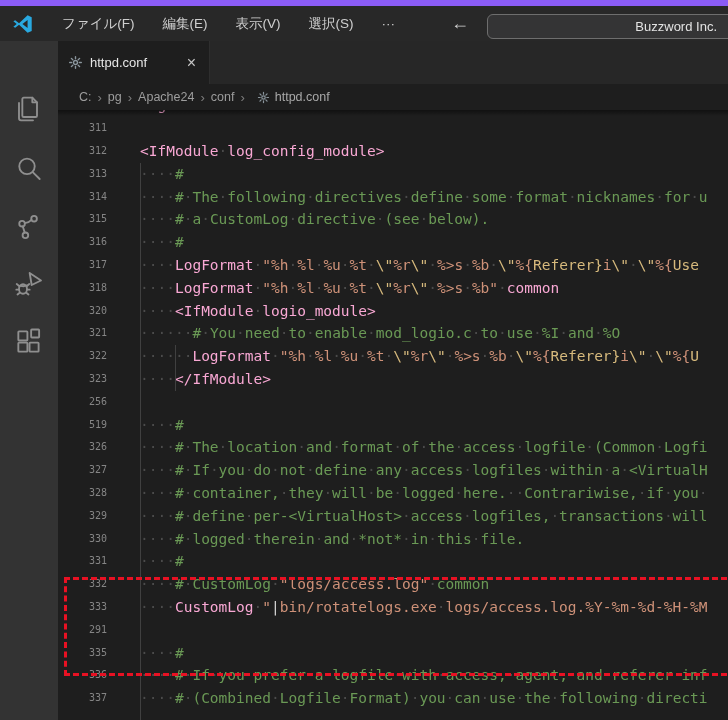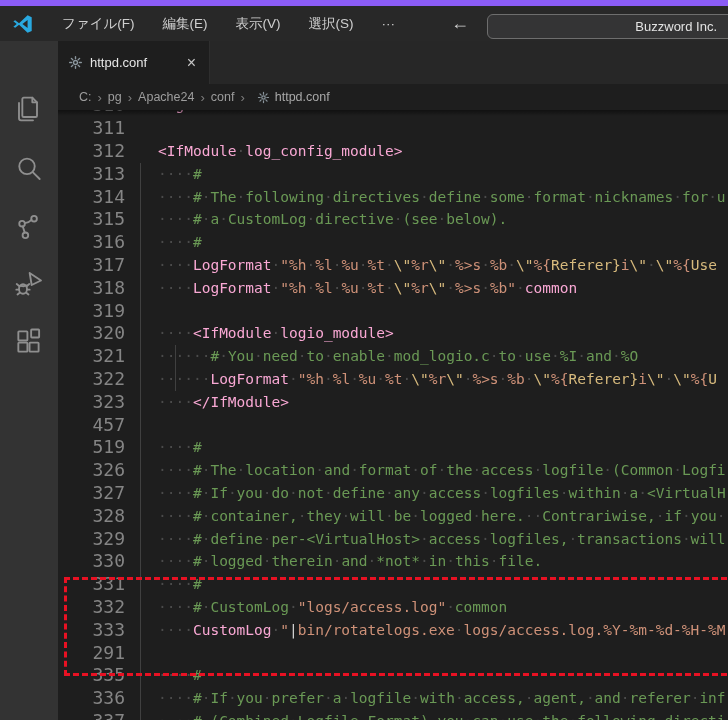--- a/index.html
+++ b/index.html
@@ -53,21 +53,21 @@
   .editor-view{
     position:absolute;left:58px;top:110px;width:670px;height:610px;
     background:#1e1e1e;overflow:hidden;
   }
   .top-shadow{position:absolute;left:0;top:0;width:100%;height:6px;
     background:linear-gradient(rgba(0,0,0,.45),rgba(0,0,0,0));z-index:6;pointer-events:none;}
   .code-area{position:absolute;left:0;top:-15.6px;width:100%;}
   .row{display:flex;height:22.8px;line-height:22.8px;
     font-family:"DejaVu Sans Mono",monospace;font-size:14.5px;white-space:pre;}
   .gutter{width:82px;flex:none;text-align:right;padding-right:33px;box-sizing:border-box;
-    color:#858585;font-size:18px;margin-left:18px;}
+    color:#858585;font-size:10px;}
   .code{flex:1;white-space:pre;overflow:hidden;}
   .tk-p{color:#f9a8d4}
   .tk-c{color:#6a9955}
   .tk-s{color:#ce9178}
   .tk-e{color:#d7ba7d}
   .tk-d{color:#d4d4d4}
   .ws{color:#4b4b4b}
   .indent-guide{position:absolute;width:1px;background:#404040;z-index:1;pointer-events:none;}
   #guide-l0{left:82px;top:52.8px;height:558px;}
   #guide-l1{left:117px;top:235.2px;height:45.6px;}
@@ -190,26 +190,25 @@
   <div class="code-area" id="code-lines">
       <div class="row"><div class="gutter">310</div><div class="code"><span class="tk-p">LogLevel</span><span class="ws">·</span><span class="tk-p">warn</span></div></div>
       <div class="row"><div class="gutter">311</div><div class="code"></div></div>
       <div class="row"><div class="gutter">312</div><div class="code"><span class="tk-p">&lt;IfModule</span><span class="ws">·</span><span class="tk-p">log_config_module&gt;</span></div></div>
       <div class="row"><div class="gutter">313</div><div class="code"><span class="ws">·</span><span class="ws">·</span><span class="ws">·</span><span class="ws">·</span><span class="tk-c">#</span></div></div>
       <div class="row"><div class="gutter">314</div><div class="code"><span class="ws">·</span><span class="ws">·</span><span class="ws">·</span><span class="ws">·</span><span class="tk-c">#</span><span class="ws">·</span><span class="tk-c">The</span><span class="ws">·</span><span class="tk-c">following</span><span class="ws">·</span><span class="tk-c">directives</span><span class="ws">·</span><span class="tk-c">define</span><span class="ws">·</span><span class="tk-c">some</span><span class="ws">·</span><span class="tk-c">format</span><span class="ws">·</span><span class="tk-c">nicknames</span><span class="ws">·</span><span class="tk-c">for</span><span class="ws">·</span><span class="tk-c">u</span></div></div>
       <div class="row"><div class="gutter">315</div><div class="code"><span class="ws">·</span><span class="ws">·</span><span class="ws">·</span><span class="ws">·</span><span class="tk-c">#</span><span class="ws">·</span><span class="tk-c">a</span><span class="ws">·</span><span class="tk-c">CustomLog</span><span class="ws">·</span><span class="tk-c">directive</span><span class="ws">·</span><span class="tk-c">(see</span><span class="ws">·</span><span class="tk-c">below).</span></div></div>
       <div class="row"><div class="gutter">316</div><div class="code"><span class="ws">·</span><span class="ws">·</span><span class="ws">·</span><span class="ws">·</span><span class="tk-c">#</span></div></div>
       <div class="row"><div class="gutter">317</div><div class="code"><span class="ws">·</span><span class="ws">·</span><span class="ws">·</span><span class="ws">·</span><span class="tk-p">LogFormat</span><span class="ws">·</span><span class="tk-s">"%h</span><span class="ws">·</span><span class="tk-s">%l</span><span class="ws">·</span><span class="tk-s">%u</span><span class="ws">·</span><span class="tk-s">%t</span><span class="ws">·</span><span class="tk-e">\"</span><span class="tk-s">%r</span><span class="tk-e">\"</span><span class="ws">·</span><span class="tk-s">%&gt;s</span><span class="ws">·</span><span class="tk-s">%b</span><span class="ws">·</span><span class="tk-e">\"</span><span class="tk-s">%{</span><span class="tk-e">Referer}</span><span class="tk-s">i</span><span class="tk-e">\"</span><span class="ws">·</span><span class="tk-e">\"</span><span class="tk-s">%{</span><span class="tk-e">Use</span></div></div>
       <div class="row"><div class="gutter">318</div><div class="code"><span class="ws">·</span><span class="ws">·</span><span class="ws">·</span><span class="ws">·</span><span class="tk-p">LogFormat</span><span class="ws">·</span><span class="tk-s">"%h</span><span class="ws">·</span><span class="tk-s">%l</span><span class="ws">·</span><span class="tk-s">%u</span><span class="ws">·</span><span class="tk-s">%t</span><span class="ws">·</span><span class="tk-e">\"</span><span class="tk-s">%r</span><span class="tk-e">\"</span><span class="ws">·</span><span class="tk-s">%&gt;s</span><span class="ws">·</span><span class="tk-s">%b"</span><span class="ws">·</span><span class="tk-p">common</span></div></div>
-      <div class="row"><div class="gutter">319</div><div class="code"></div></div>
       <div class="row"><div class="gutter">320</div><div class="code"><span class="ws">·</span><span class="ws">·</span><span class="ws">·</span><span class="ws">·</span><span class="tk-p">&lt;IfModule</span><span class="ws">·</span><span class="tk-p">logio_module&gt;</span></div></div>
       <div class="row"><div class="gutter">321</div><div class="code"><span class="ws">·</span><span class="ws">·</span><span class="ws">·</span><span class="ws">·</span><span class="ws">·</span><span class="ws">·</span><span class="tk-c">#</span><span class="ws">·</span><span class="tk-c">You</span><span class="ws">·</span><span class="tk-c">need</span><span class="ws">·</span><span class="tk-c">to</span><span class="ws">·</span><span class="tk-c">enable</span><span class="ws">·</span><span class="tk-c">mod_logio.c</span><span class="ws">·</span><span class="tk-c">to</span><span class="ws">·</span><span class="tk-c">use</span><span class="ws">·</span><span class="tk-c">%I</span><span class="ws">·</span><span class="tk-c">and</span><span class="ws">·</span><span class="tk-c">%O</span></div></div>
       <div class="row"><div class="gutter">322</div><div class="code"><span class="ws">·</span><span class="ws">·</span><span class="ws">·</span><span class="ws">·</span><span class="ws">·</span><span class="ws">·</span><span class="tk-p">LogFormat</span><span class="ws">·</span><span class="tk-s">"%h</span><span class="ws">·</span><span class="tk-s">%l</span><span class="ws">·</span><span class="tk-s">%u</span><span class="ws">·</span><span class="tk-s">%t</span><span class="ws">·</span><span class="tk-e">\"</span><span class="tk-s">%r</span><span class="tk-e">\"</span><span class="ws">·</span><span class="tk-s">%&gt;s</span><span class="ws">·</span><span class="tk-s">%b</span><span class="ws">·</span><span class="tk-e">\"</span><span class="tk-s">%{</span><span class="tk-e">Referer}</span><span class="tk-s">i</span><span class="tk-e">\"</span><span class="ws">·</span><span class="tk-e">\"</span><span class="tk-s">%{</span><span class="tk-e">U</span></div></div>
       <div class="row"><div class="gutter">323</div><div class="code"><span class="ws">·</span><span class="ws">·</span><span class="ws">·</span><span class="ws">·</span><span class="tk-p">&lt;/IfModule&gt;</span></div></div>
-      <div class="row"><div class="gutter">457</div><div class="code"></div></div>
+      <div class="row"><div class="gutter">256</div><div class="code"></div></div>
       <div class="row"><div class="gutter">519</div><div class="code"><span class="ws">·</span><span class="ws">·</span><span class="ws">·</span><span class="ws">·</span><span class="tk-c">#</span></div></div>
       <div class="row"><div class="gutter">326</div><div class="code"><span class="ws">·</span><span class="ws">·</span><span class="ws">·</span><span class="ws">·</span><span class="tk-c">#</span><span class="ws">·</span><span class="tk-c">The</span><span class="ws">·</span><span class="tk-c">location</span><span class="ws">·</span><span class="tk-c">and</span><span class="ws">·</span><span class="tk-c">format</span><span class="ws">·</span><span class="tk-c">of</span><span class="ws">·</span><span class="tk-c">the</span><span class="ws">·</span><span class="tk-c">access</span><span class="ws">·</span><span class="tk-c">logfile</span><span class="ws">·</span><span class="tk-c">(Common</span><span class="ws">·</span><span class="tk-c">Logfi</span></div></div>
       <div class="row"><div class="gutter">327</div><div class="code"><span class="ws">·</span><span class="ws">·</span><span class="ws">·</span><span class="ws">·</span><span class="tk-c">#</span><span class="ws">·</span><span class="tk-c">If</span><span class="ws">·</span><span class="tk-c">you</span><span class="ws">·</span><span class="tk-c">do</span><span class="ws">·</span><span class="tk-c">not</span><span class="ws">·</span><span class="tk-c">define</span><span class="ws">·</span><span class="tk-c">any</span><span class="ws">·</span><span class="tk-c">access</span><span class="ws">·</span><span class="tk-c">logfiles</span><span class="ws">·</span><span class="tk-c">within</span><span class="ws">·</span><span class="tk-c">a</span><span class="ws">·</span><span class="tk-c">&lt;VirtualH</span></div></div>
       <div class="row"><div class="gutter">328</div><div class="code"><span class="ws">·</span><span class="ws">·</span><span class="ws">·</span><span class="ws">·</span><span class="tk-c">#</span><span class="ws">·</span><span class="tk-c">container,</span><span class="ws">·</span><span class="tk-c">they</span><span class="ws">·</span><span class="tk-c">will</span><span class="ws">·</span><span class="tk-c">be</span><span class="ws">·</span><span class="tk-c">logged</span><span class="ws">·</span><span class="tk-c">here.</span><span class="ws">·</span><span class="ws">·</span><span class="tk-c">Contrariwise,</span><span class="ws">·</span><span class="tk-c">if</span><span class="ws">·</span><span class="tk-c">you</span><span class="ws">·</span></div></div>
       <div class="row"><div class="gutter">329</div><div class="code"><span class="ws">·</span><span class="ws">·</span><span class="ws">·</span><span class="ws">·</span><span class="tk-c">#</span><span class="ws">·</span><span class="tk-c">define</span><span class="ws">·</span><span class="tk-c">per-&lt;VirtualHost&gt;</span><span class="ws">·</span><span class="tk-c">access</span><span class="ws">·</span><span class="tk-c">logfiles,</span><span class="ws">·</span><span class="tk-c">transactions</span><span class="ws">·</span><span class="tk-c">will</span></div></div>
       <div class="row"><div class="gutter">330</div><div class="code"><span class="ws">·</span><span class="ws">·</span><span class="ws">·</span><span class="ws">·</span><span class="tk-c">#</span><span class="ws">·</span><span class="tk-c">logged</span><span class="ws">·</span><span class="tk-c">therein</span><span class="ws">·</span><span class="tk-c">and</span><span class="ws">·</span><span class="tk-c">*not*</span><span class="ws">·</span><span class="tk-c">in</span><span class="ws">·</span><span class="tk-c">this</span><span class="ws">·</span><span class="tk-c">file.</span></div></div>
       <div class="row"><div class="gutter">331</div><div class="code"><span class="ws">·</span><span class="ws">·</span><span class="ws">·</span><span class="ws">·</span><span class="tk-c">#</span></div></div>
       <div class="row"><div class="gutter">332</div><div class="code"><span class="ws">·</span><span class="ws">·</span><span class="ws">·</span><span class="ws">·</span><span class="tk-c">#</span><span class="ws">·</span><span class="tk-c">CustomLog</span><span class="ws">·</span><span class="tk-s">"logs/access.log"</span><span class="ws">·</span><span class="tk-c">common</span></div></div>
       <div class="row"><div class="gutter">333</div><div class="code"><span class="ws">·</span><span class="ws">·</span><span class="ws">·</span><span class="ws">·</span><span class="tk-p">CustomLog</span><span class="ws">·</span><span class="tk-s">"</span><span class="tk-d">|</span><span class="tk-s">bin/rotatelogs.exe</span><span class="ws">·</span><span class="tk-s">logs/access.log.%Y-%m-%d-%H-%M</span></div></div>
       <div class="row"><div class="gutter">291</div><div class="code"></div></div>

